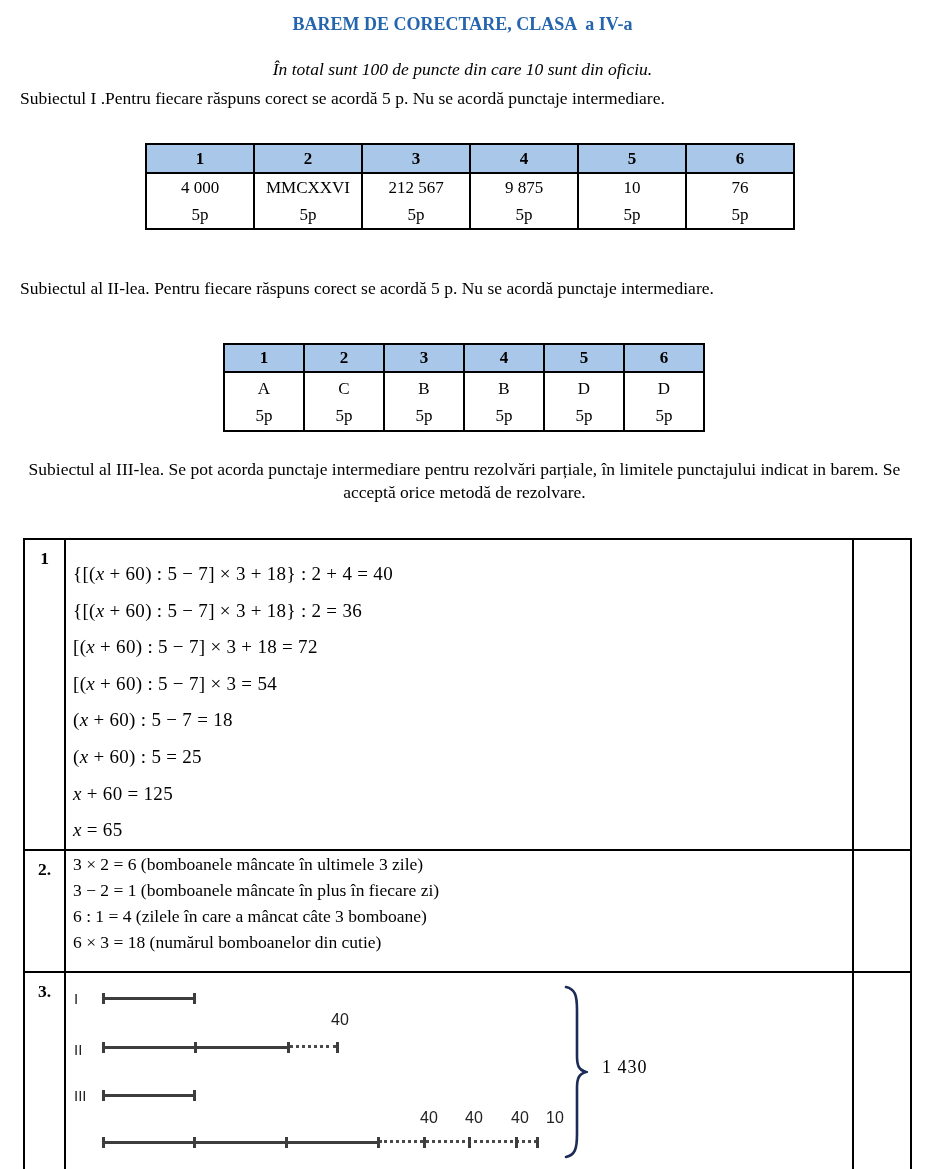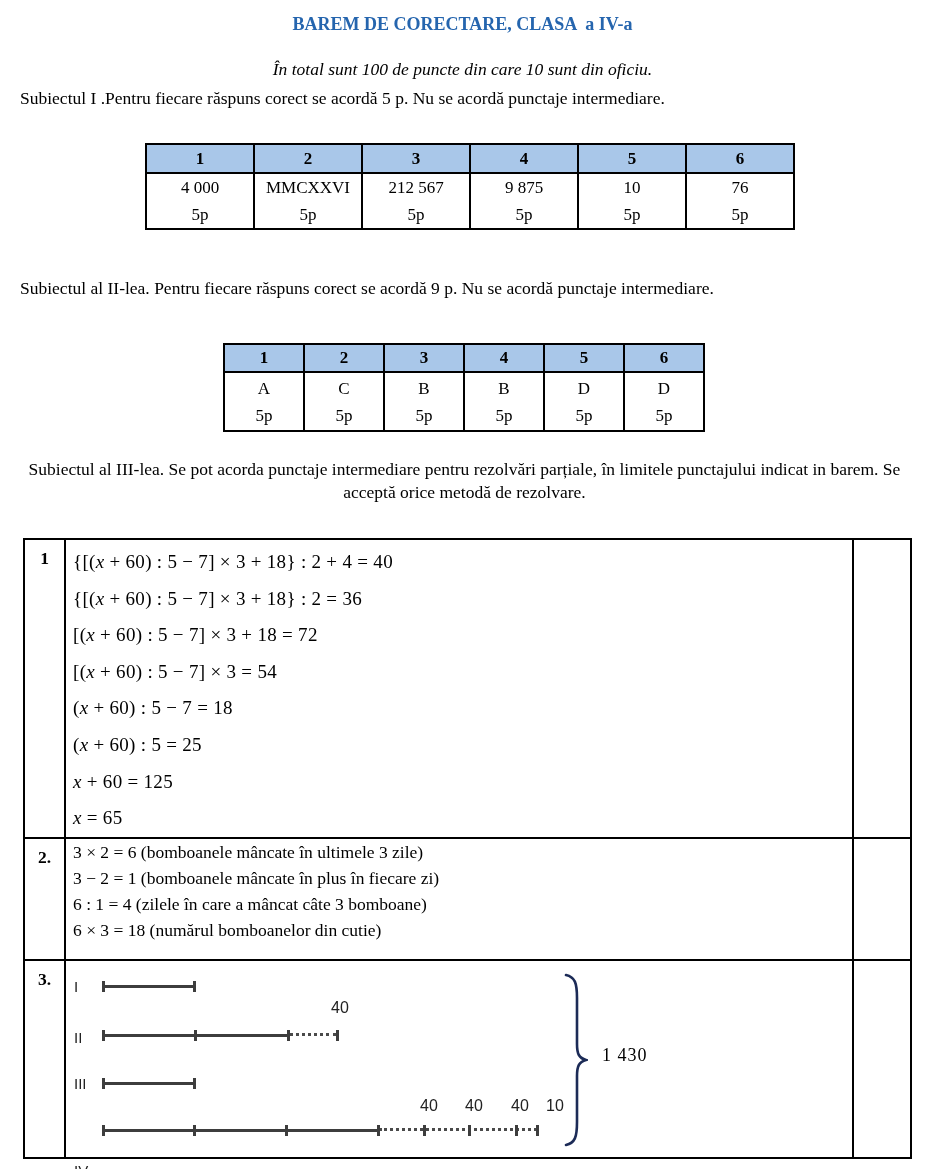--- a/index.html
+++ b/index.html
@@ -51,21 +51,21 @@
   table.big{
     position:absolute;left:23px;top:538px;width:887px;
     border-collapse:collapse;table-layout:fixed;
   }
   table.big td{
     border:2px solid #000;vertical-align:top;font-size:17.5px;
   }
   td.num{width:41px;text-align:center;font-weight:bold;padding-top:8px;}
   td.score{width:58px;}
   td.work{width:788px;padding-left:7px;}
-  .eqs{margin-top:4px;}
+  .eqs{margin-top:16px;}
   .eq{font-size:19px;line-height:36.6px;letter-spacing:0.3px;}
   .expl{}
   .expl div{line-height:26px;}
 
   
   .diagram{position:relative;width:100%;height:192px;}
   .rlabel{
     position:absolute;left:8px;width:26px;text-align:left;
     font-family:"Liberation Sans", sans-serif;font-size:15px;color:#222;
   }
@@ -125,21 +125,21 @@
         </td>
     <td>
           <span class="cell-val">76</span>
           <span class="cell-pts">5p</span>
         </td>
   </tr>
 </tbody>
   </table>
 
 <div class="para p2">
-  <b>Subiectul al II-lea.</b><span> Pentru fiecare răspuns corect se acordă 9 p. Nu se acordă punctaje intermediare.</span>
+  <b>Subiectul al II-lea.</b><span> Pentru fiecare răspuns corect se acordă 5 p. Nu se acordă punctaje intermediare.</span>
 </div>
 
 <table class="ans t2">
   <tbody>
       <tr>
     <th>1</th>
     <th>2</th>
     <th>3</th>
     <th>4</th>
     <th>5</th>

